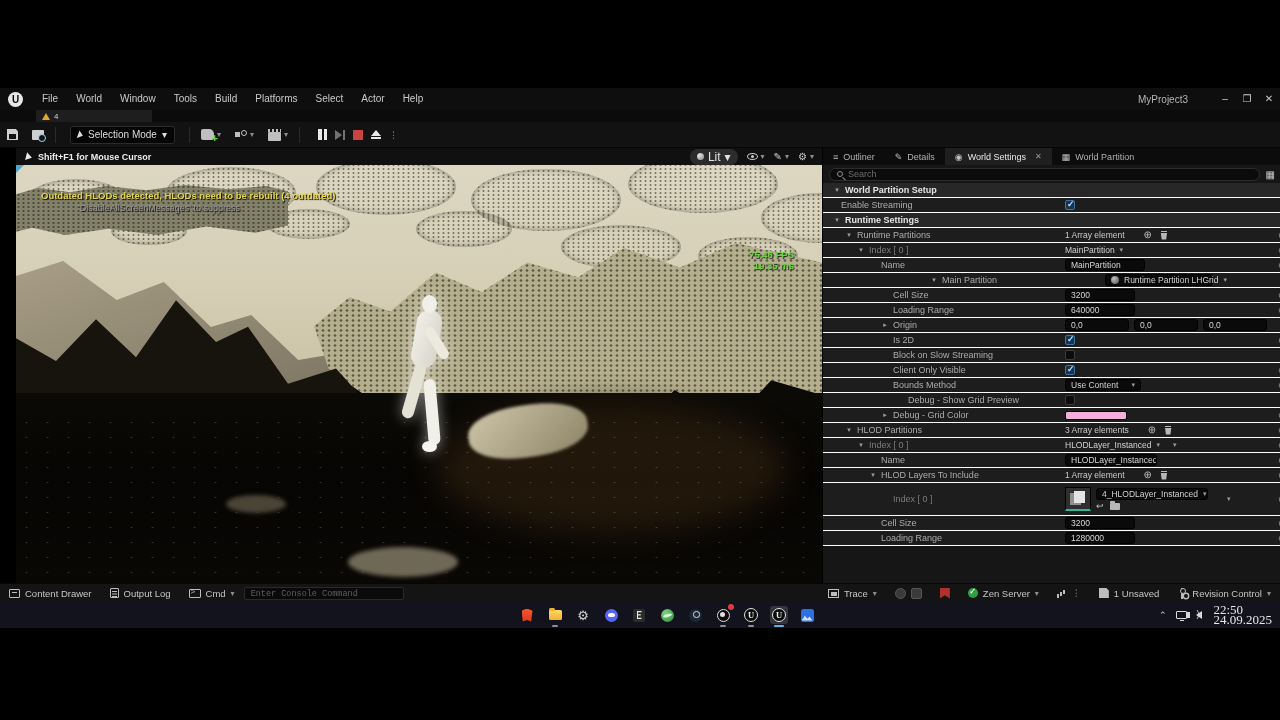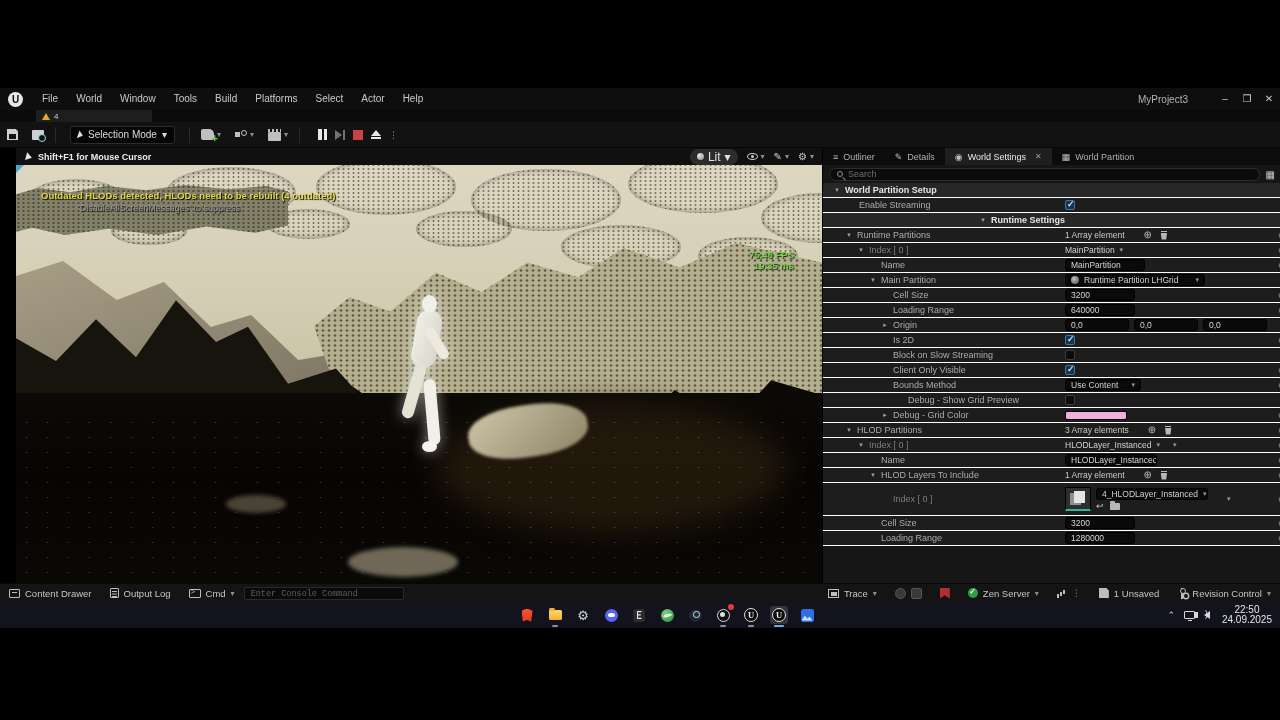--- a/index.html
+++ b/index.html
@@ -191,21 +191,21 @@
   .ic-ue { width:14px; height:14px; border-radius:50%; background:#0c0c0c; border:1.2px solid #e2e2e2; color:#eee; font-size:8.5px; font-weight:bold; display:flex; align-items:center; justify-content:center; font-family:"Liberation Serif", serif; }
   .ic-photos { width:13px; height:13px; border-radius:2.5px; background:#2f6fe4; position:relative; overflow:hidden; }
   .ic-photos:after { content:""; position:absolute; left:1px; bottom:1px; width:11px; height:6px; background:#cfe2ff; clip-path:polygon(0 100%,30% 20%,55% 70%,72% 35%,100% 100%); }
   #tray { position:absolute; right:8px; top:0; height:26px; display:flex; align-items:center; gap:9px; }
   .tray-chev { color:#d8d8d8; font-size:9px; }
   .i-pc { width:11px; height:8px; border:1.2px solid #d8d8d8; border-radius:1px; position:relative; }
   .i-pc:after { content:""; position:absolute; left:3px; bottom:-3px; width:4px; height:1.5px; background:#d8d8d8; }
   .i-spk { width:0; height:0; border-top:4px solid transparent; border-bottom:4px solid transparent; border-right:6px solid #d8d8d8; position:relative; margin-right:3px; }
   .i-spk:before { content:""; position:absolute; left:-9px; top:-3px; width:3px; height:6px; background:#d8d8d8; }
   .i-spk:after { content:")"; position:absolute; left:1px; top:-6px; color:#d8d8d8; font-size:9px; }
-  #clock { text-align:center; color:#e6e6e6; font-size:10px; line-height:10px; }
+  #clock { text-align:left; color:#e6e6e6; font-size:13px; line-height:10px;font-family:Liberation Serif, serif; }
 </style>
 </head>
 <body>
 
 <div id="stage">
 
   <div id="titlebar">
     <div class="ue-logo">U</div>
     <div id="menus" style="display:flex;">
         <div class="menu-item">File</div>
@@ -379,31 +379,31 @@
       <div id="rows">
           <div class="row cat">
             <div class="rlabel" style="padding-left: 10px;">
               <span class="arr">▾</span>
               <span class="txt">World Partition Setup</span>
             </div>
             <div class="rval"></div>
             <div class="rreset"></div>
           </div>
           <div class="row">
-            <div class="rlabel" style="padding-left: 24px;">
+            <div class="rlabel" style="padding-left: 6px;">
               <span class="arr"></span>
               <span class="txt">Enable Streaming</span>
             </div>
             <div class="rval">
               <div class="cb on"></div>
             </div>
             <div class="rreset"></div>
           </div>
           <div class="row cat">
-            <div class="rlabel" style="padding-left: 10px; justify-content: flex-end;">
+            <div class="rlabel" style="padding-left: 10px;">
               <span class="arr">▾</span>
               <span class="txt">Runtime Settings</span>
             </div>
             <div class="rval"></div>
             <div class="rreset"></div>
           </div>
           <div class="row">
             <div class="rlabel" style="padding-left: 22px;">
               <span class="arr">▾</span>
               <span class="txt">Runtime Partitions</span>
@@ -430,26 +430,26 @@
             <div class="rlabel" style="padding-left: 46px;">
               <span class="arr"></span>
               <span class="txt">Name</span>
             </div>
             <div class="rval">
               <div class="inp" style="width:80px">MainPartition</div>
             </div>
             <div class="rreset">↺</div>
           </div>
           <div class="row">
-            <div class="rlabel" style="padding-left: 46px;">
+            <div class="rlabel" style="padding-left: 67px; margin-left: 40px;">
               <span class="arr">▾</span>
               <span class="txt">Main Partition</span>
             </div>
             <div class="rval">
-              <div class="dd" style="width:140px">
+              <div class="dd" style="width:108px">
                 <span class="ddicon"></span>
                 <span style="flex:1">Runtime Partition LHGrid</span>
                 <span class="ddchev">▾</span>
               </div>
             </div>
             <div class="rreset"></div>
           </div>
           <div class="row">
             <div class="rlabel" style="padding-left: 58px;">
               <span class="arr"></span>

